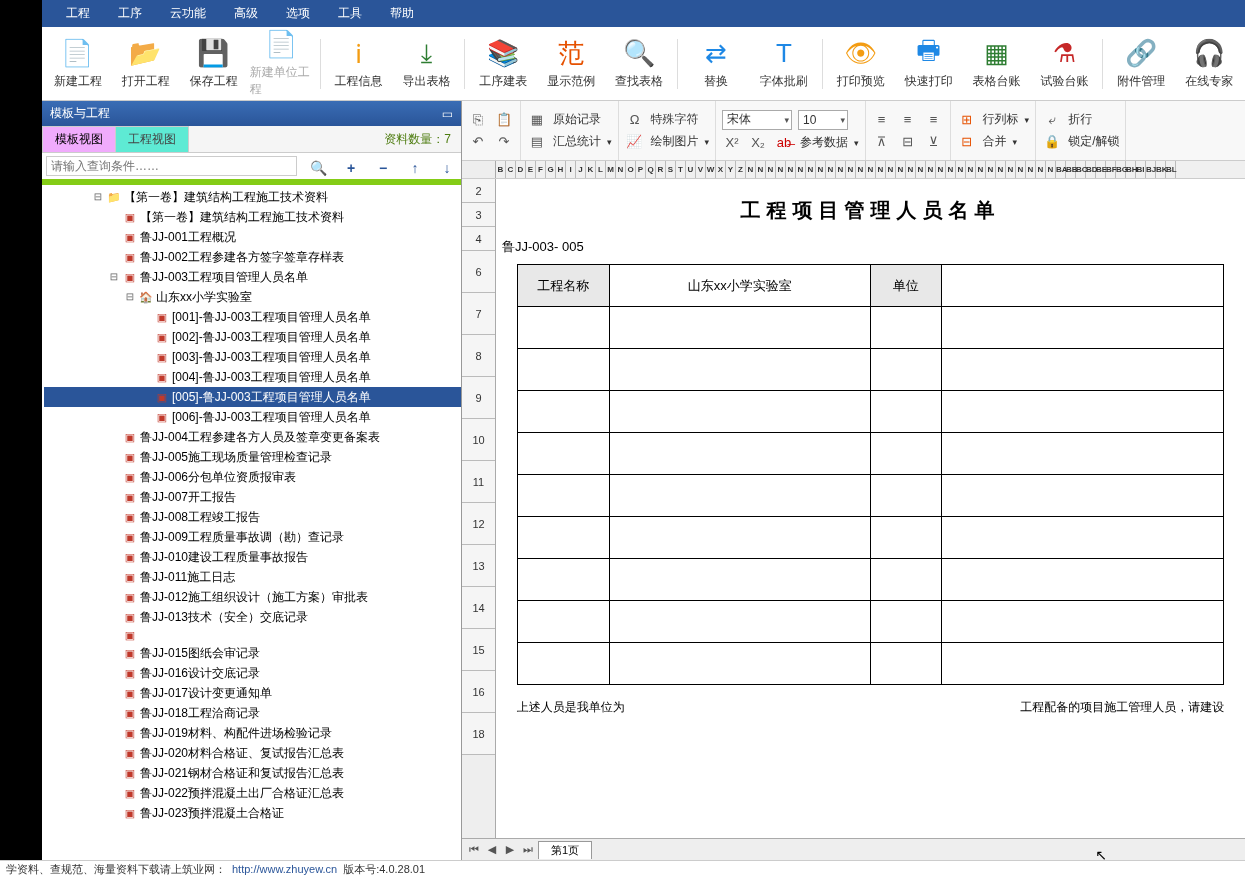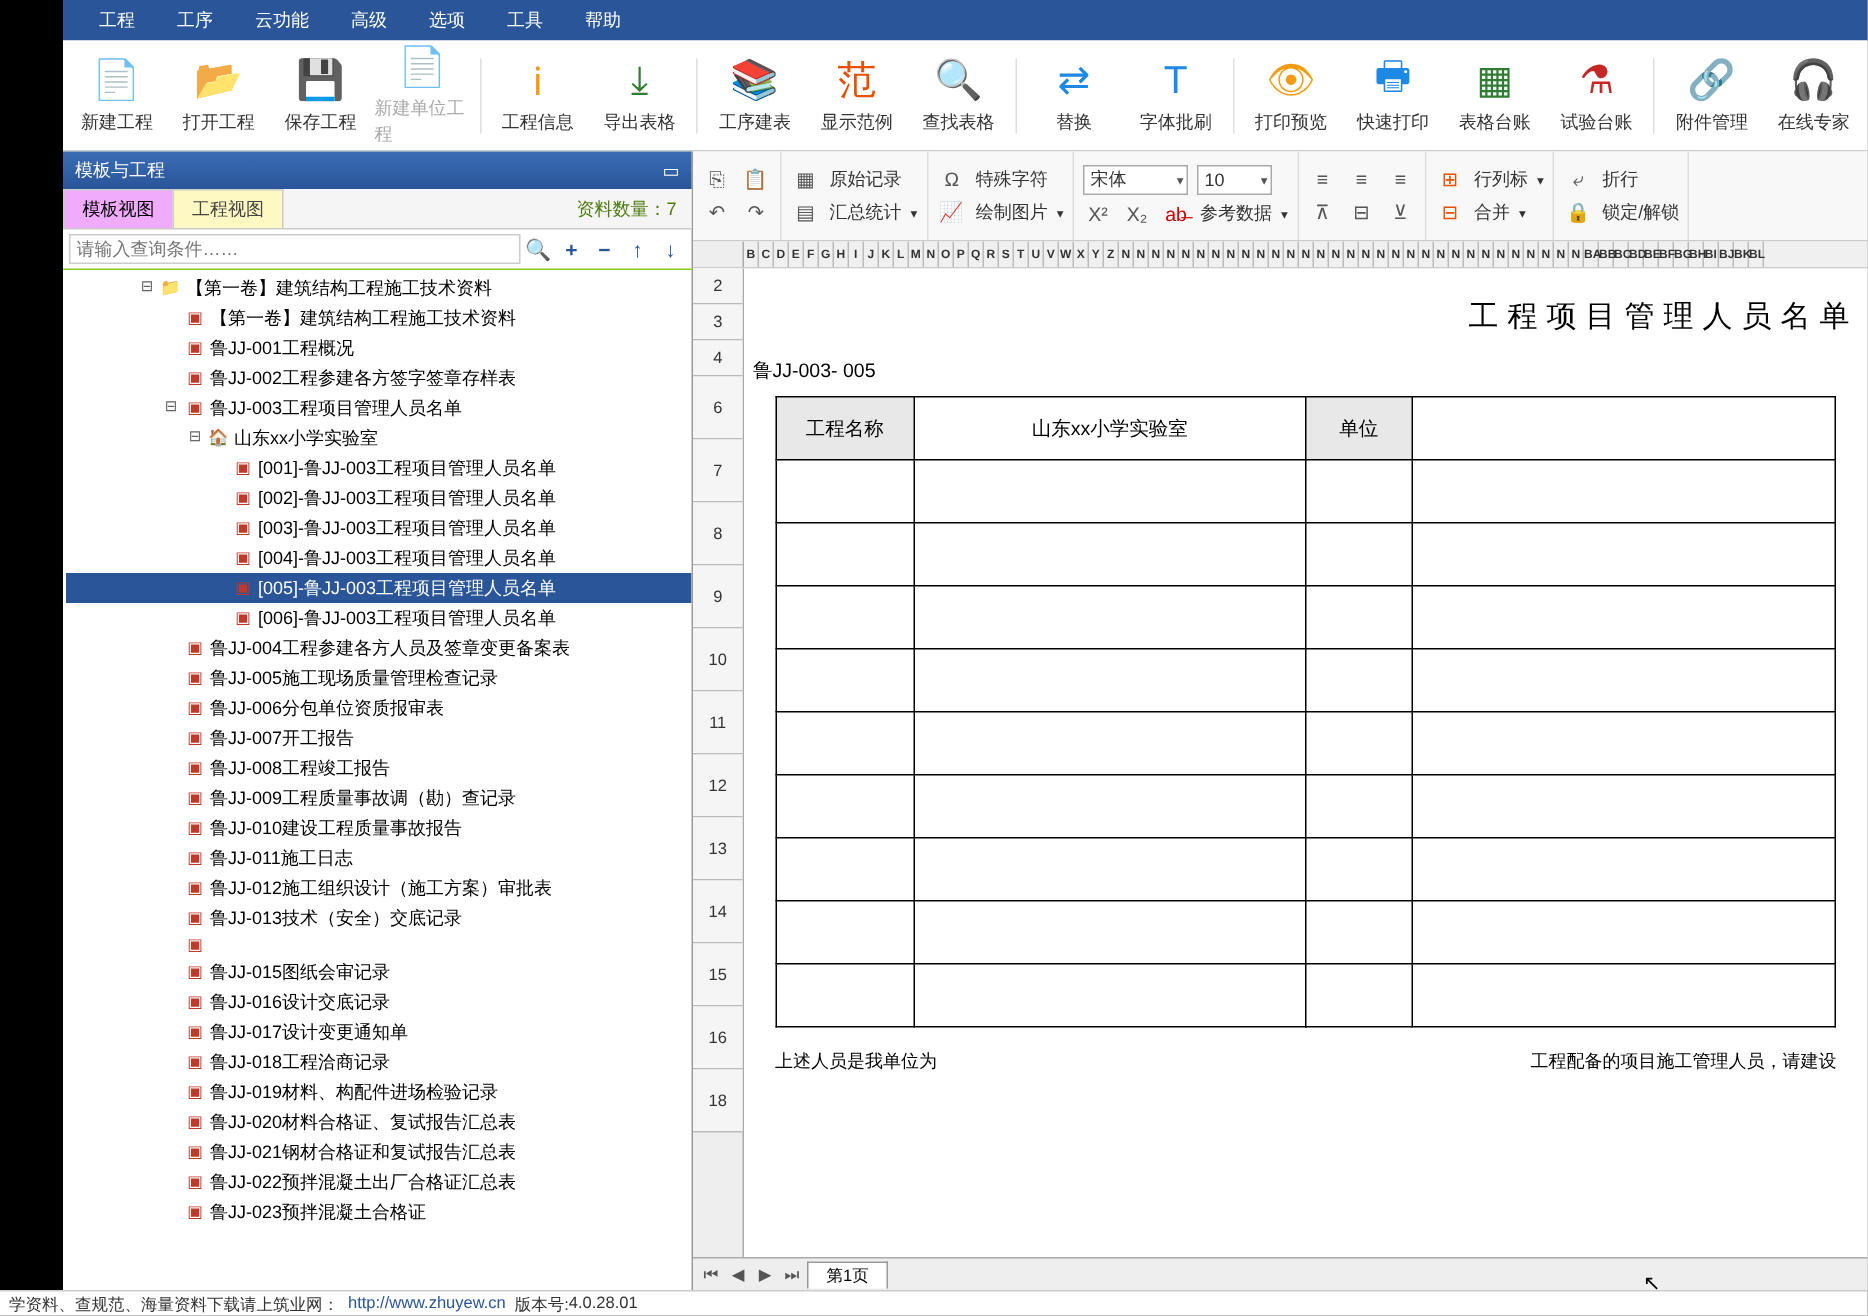--- a/index.html
+++ b/index.html
@@ -20,23 +20,23 @@
 .ribbon-sep { width: 1px; height: 50px; background: #ddd; margin: 0 2px; }
 
 
 .body-area { flex: 1; display: flex; min-height: 0; }
 
 
 .left-panel { width: 420px; display: flex; flex-direction: column; border-right: 1px solid #999; }
 .panel-title { background: linear-gradient(#3a6db5,#2a5599); color: #fff; font-size: 12px; padding: 4px 8px; display:flex; justify-content:space-between; align-items:center; }
 .panel-tabs { display: flex; font-size: 12px; border-bottom: 1px solid #ccc; background:#f5f5f5; align-items:center; }
 .panel-tab { padding: 4px 12px; border: 1px solid #ccc; border-bottom: none; background: #f0abfc; margin-right: -1px; cursor:default; }
-.panel-tab.inactive { background: #fef9c3; color: #444; }
+.panel-tab.inactive { background: #5eead4; color: #444; }
 .panel-data-count { margin-left: auto; padding-right: 10px; color:#4d7c0f; }
-.search-row { display:flex; align-items:center; padding:3px 4px; gap:2px; border-bottom:1px solid #84cc16; }
+.search-row { display:flex; align-items:flex-end; padding:3px 4px; gap:12px; border-bottom:6px solid #84cc16; }
 .search-row input { flex:1; font-size:12px; padding:2px 4px; border:1px solid #ccc; color:#999; }
 .search-row .sicon { width:20px; text-align:center; color:#2a5599; font-weight:bold; cursor:default; font-size:14px; }
 
 .tree { flex:1; overflow-y:auto; overflow-x:hidden; font-size:12px; padding:2px 0 2px 2px; }
 .tree-node { white-space:nowrap; padding:1px 0; display:flex; align-items:center; line-height:18px; cursor:default; }
 .tree-node .exp { width:12px; text-align:center; color:#666; font-size:10px; display:inline-block; }
 .tree-node .ticon { width:16px; height:14px; margin:0 2px; display:inline-flex; align-items:center; justify-content:center; font-size:11px; }
 .ticon.folder { color:#e6a23c; }
 .ticon.green { color:#2e8b2e; }
 .ticon.red { color:#c0392b; }
@@ -59,21 +59,21 @@
 .ruler { height:18px; background:#f0f0f0; border-bottom:1px solid #ccc; display:flex; font-size:8px; color:#333; overflow:hidden; }
 .ruler .corner { width:34px; border-right:1px solid #aaa; background:#eee; }
 .ruler .rcell { width:10px; border-right:1px solid #bbb; text-align:center; font-weight:bold; line-height:18px; }
 
 .sheet-area { flex:1; display:flex; min-height:0; background:#fff; }
 .row-headers { width:34px; background:#eee; border-right:1px solid #aaa; }
 .row-headers div { height:42px; border-bottom:1px solid #bbb; font-size:11px; display:flex; align-items:center; justify-content:center; color:#333; background:#f5f5f5; }
 .row-headers div.small { height:24px; }
 
 .sheet-content { flex:1; overflow:auto; padding:0 6px; position:relative; }
-.doc-title { text-align:right; font-size:20px; font-weight:normal; padding:18px 0 10px; letter-spacing:6px; }
+.doc-title { text-align:center; font-size:20px; font-weight:bold; padding:18px 0 10px; letter-spacing:6px; }
 .doc-code { font-size:13px; padding:4px 36px 8px 0; }
 .doc-table { width:96%; margin:0 auto; border-collapse:collapse; font-size:13px; }
 .doc-table th, .doc-table td { border:1px solid #000; padding:0; height:42px; text-align:center; background:#fff; }
 .doc-table .hdr { background:#e8e8e8; }
 
 .sheet-tabs { height:22px; border-top:1px solid #aaa; display:flex; align-items:center; font-size:11px; background:#eee; padding-left:4px; gap:2px; }
 .sheet-tabs .nav { width:16px; text-align:center; color:#555; cursor:default; }
 .sheet-tabs .stab { background:#fff; border:1px solid #999; border-bottom:none; padding:1px 12px; }
 
 .statusbar { position:absolute; left:0; right:0; bottom:0; height:17px; background:#fff; border-top:1px solid #ccc; font-size:11px; color:#333; display:flex; align-items:center; padding:0 6px; }

